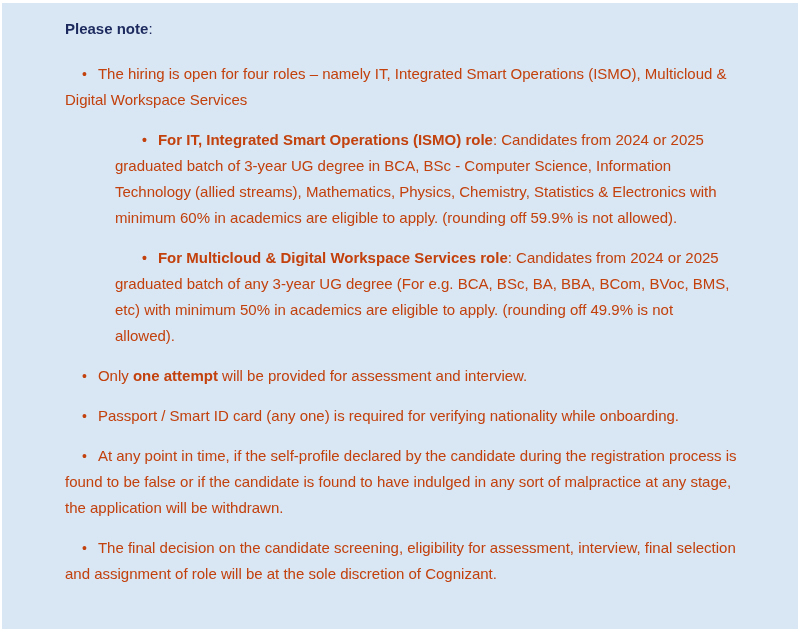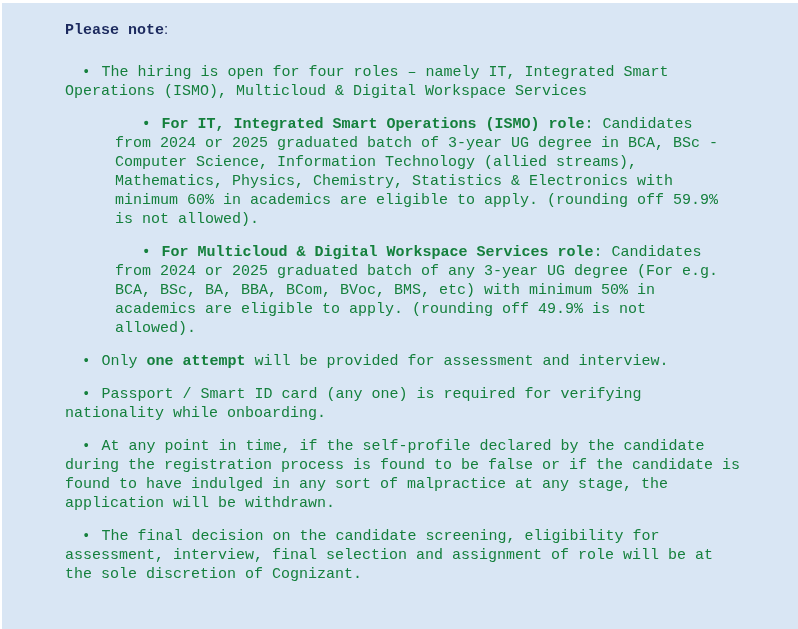--- a/index.html
+++ b/index.html
@@ -21,28 +21,27 @@
     color: #1c2a5e;
     box-sizing: border-box;
     padding-top: 16px;
   }
   .heading {
     margin: 0 0 22px 63px;
     font-size: 15px;
     line-height: 20px;
     color: #1c2a5e;
   }
-  .heading .bold { font-weight: bold; font-family: Liberation Mono, monospace; }
+  .heading .bold { font-weight: bold; }
   .note {
     font-size: 15px;
-    line-height: 19px;
+    line-height: 26px;
     margin-top: 0;
     margin-bottom: 14px;
-    color: #15803d;
-    font-family: Liberation Mono, monospace;
+    color: #c2410c;
   }
   .note-l1 {
     margin-left: 63px;
     margin-right: 50px;
     text-indent: 17px;
   }
   .note-l2 {
     margin-left: 113px;
     margin-right: 68px;
     text-indent: 27px;

